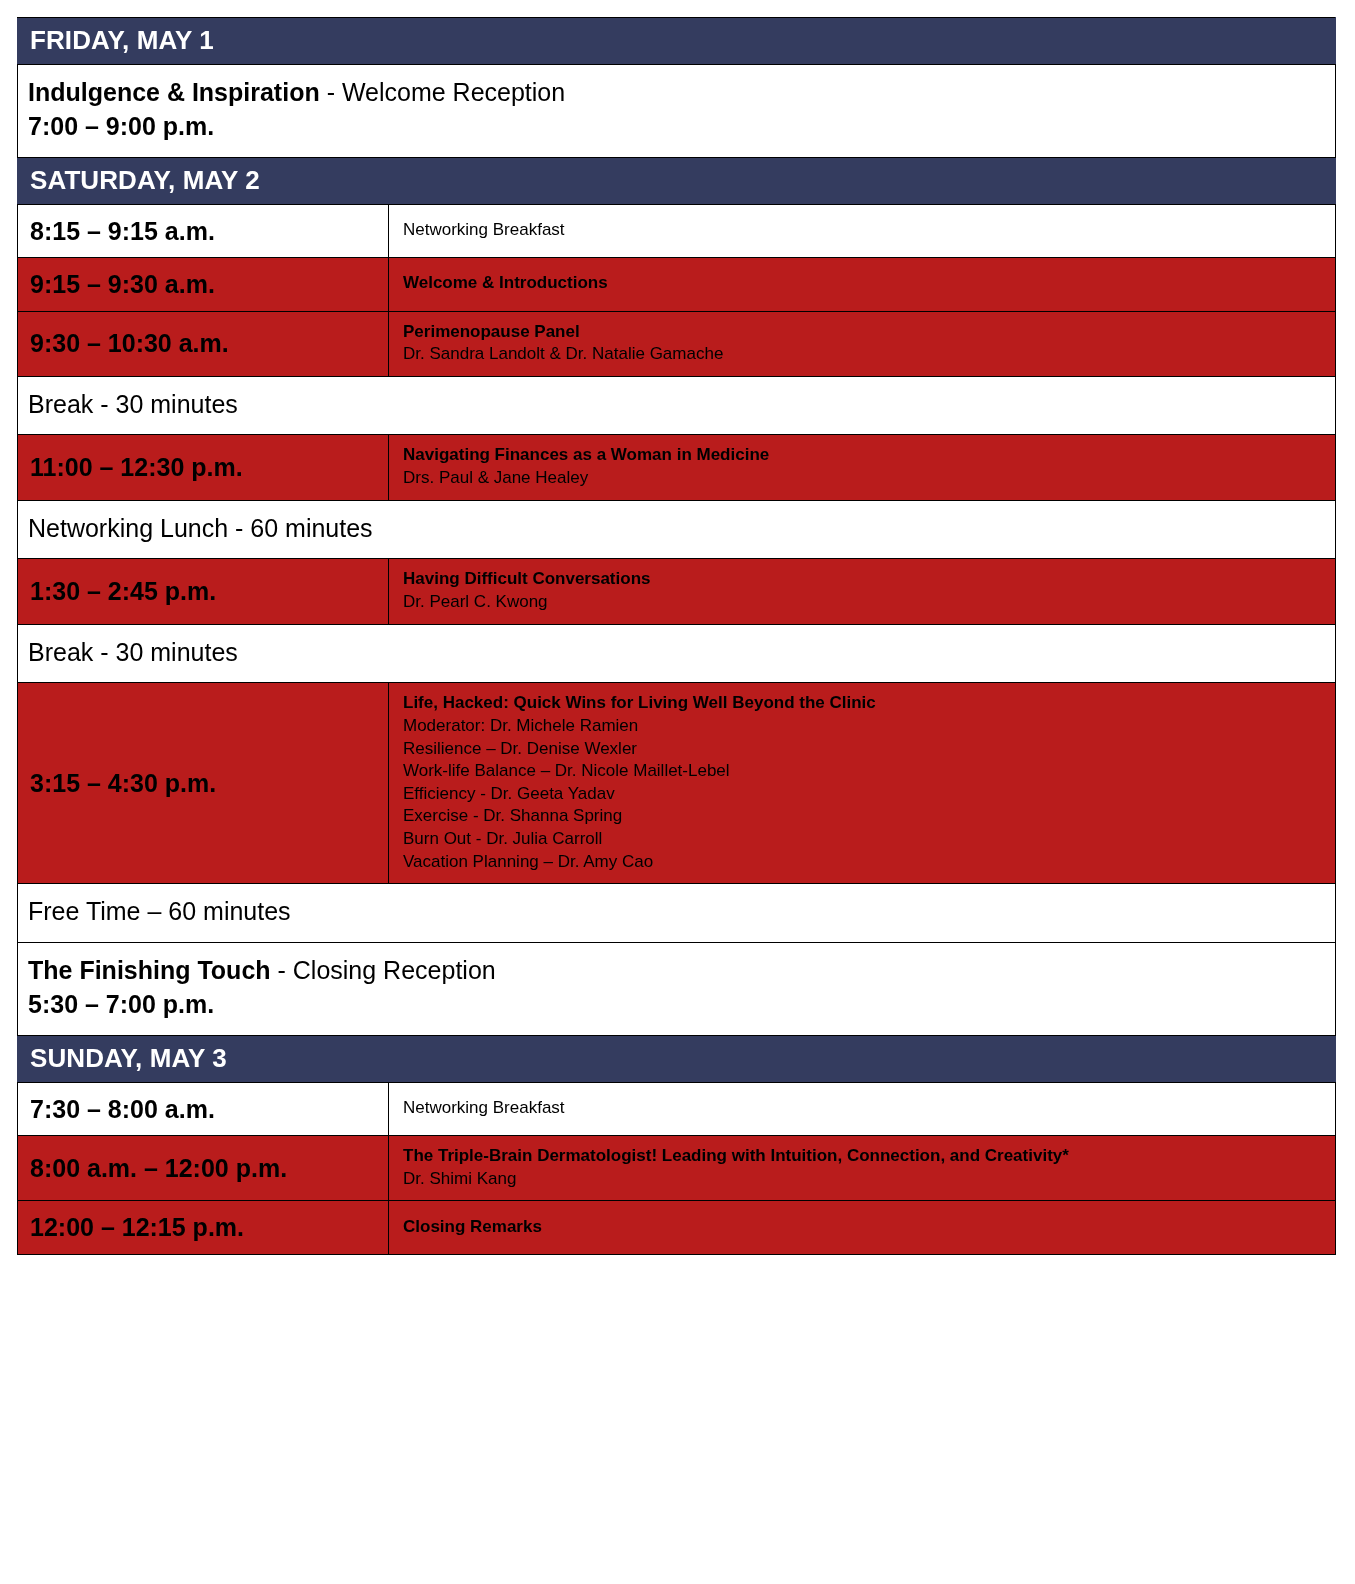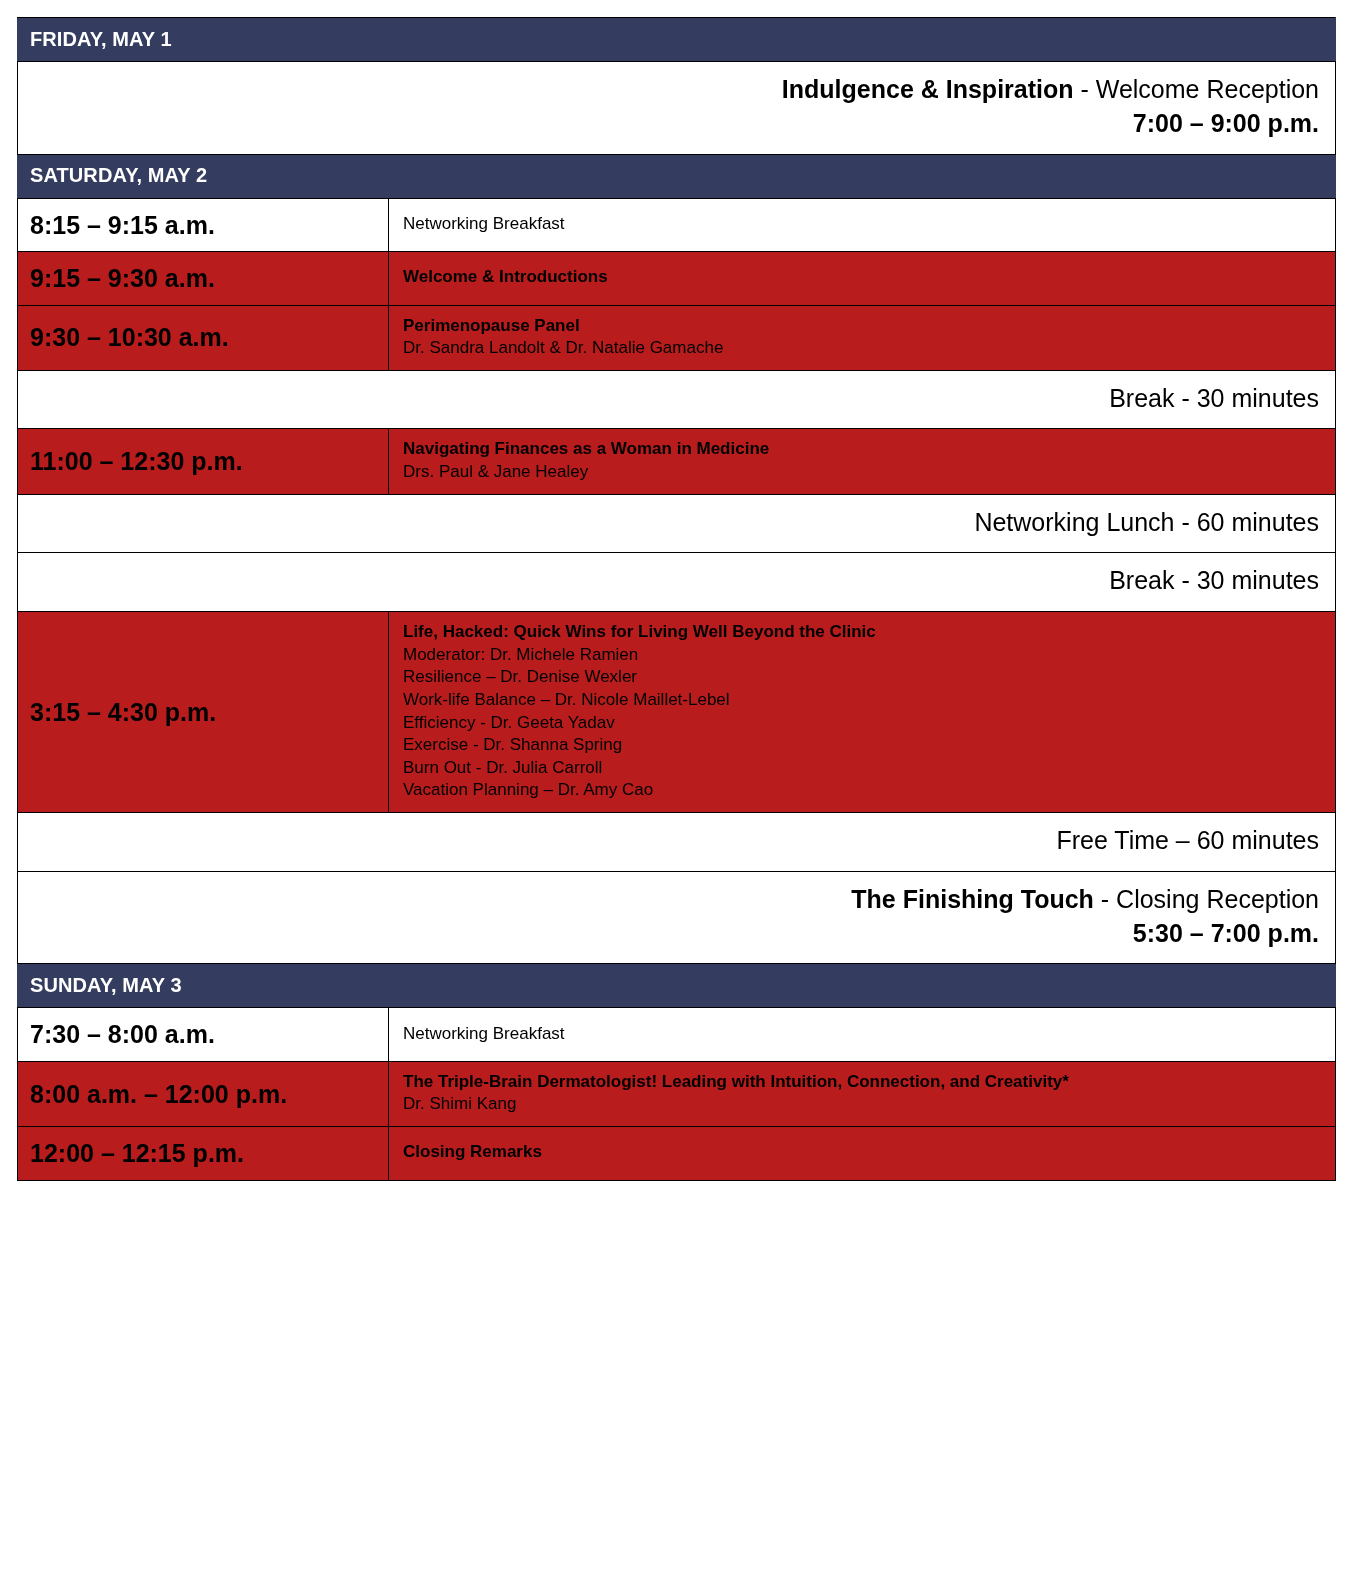--- a/index.html
+++ b/index.html
@@ -30,35 +30,35 @@
     vertical-align: middle;
   }
   col.c-time { width: 371px; }
   col.c-desc { width: 947px; }
 
   
   tr.day-row td {
     background: #343c5f;
     color: #ffffff;
     font-weight: bold;
-    font-size: 20px;
+    font-size: 26px;
     letter-spacing: 0.1px;
     padding: 7px 0 8px 12px;
     height: 44px;
     border-left-color: #343c5f;
     border-right-color: #343c5f;
   }
 
   
   tr.full-row td {
     background: #ffffff;
-    text-align: right;
+    text-align: left;
     font-size: 25px;
     color: #000000;
-    padding: 11px 16px 13px 10px;
+    padding: 11px 10px 13px 10px;
     line-height: 1.35;
   }
   tr.full-row td .ln { display: block; }
   tr.full-row td .b { font-weight: bold; }
 
   
   tr.sess td.time {
     font-weight: bold;
     font-size: 25px;
     color: #000000;
@@ -136,20 +136,27 @@
           <td class="desc">
             <span class="title">Navigating Finances as a Woman in Medicine</span>
             <span class="speaker">Drs. Paul &amp; Jane Healey</span>
           </td>
         </tr>
         <tr class="full-row">
           <td colspan="2">
             <span class="ln"><span>Networking Lunch - 60 minutes</span></span>
           </td>
         </tr>
+        <tr class="sess pink">
+          <td class="time">1:30 – 2:45 p.m.</td>
+          <td class="desc">
+            <span class="title">Having Difficult Conversations</span>
+            <span class="speaker">Dr. Pearl C. Kwong</span>
+          </td>
+        </tr>
         <tr class="full-row">
           <td colspan="2">
             <span class="ln"><span>Break - 30 minutes</span></span>
           </td>
         </tr>
         <tr class="sess pink">
           <td class="time">3:15 – 4:30 p.m.</td>
           <td class="desc">
             <span class="title">Life, Hacked: Quick Wins for Living Well Beyond the Clinic</span>
             <span class="speaker">Moderator: Dr. Michele Ramien</span>

